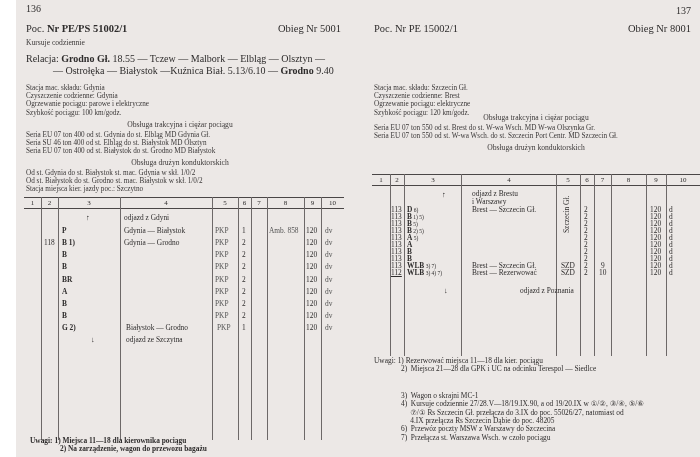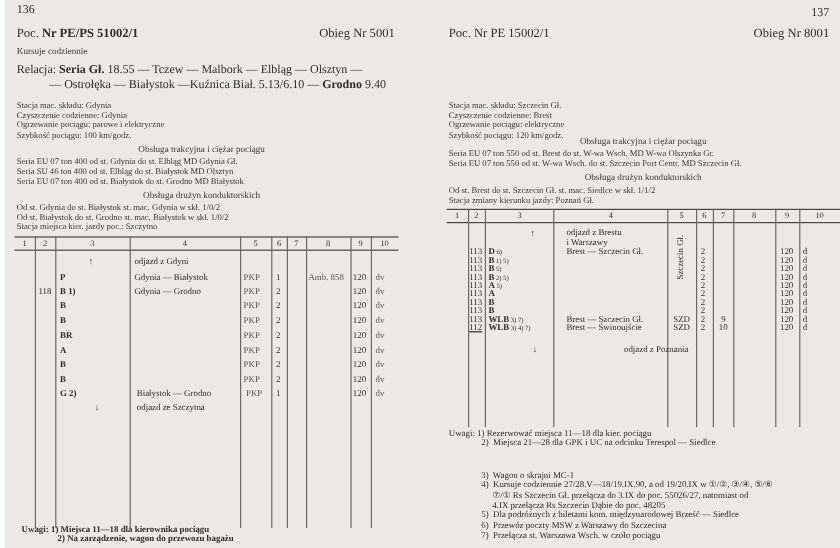--- a/index.html
+++ b/index.html
@@ -1,19 +1,19 @@
 <!DOCTYPE html>
 <html><head>
 <meta charset="utf-8">
 <style>
   html, body { margin:0; padding:0; }
   body { width:700px; height:457px; background:#ffffff; position:relative; overflow:hidden;
          font-family:"Liberation Serif","DejaVu Serif",serif; color:#2e2c2c; }
   .page { position:absolute; top:0; height:457px; background:#ece8e6; overflow:hidden; }
-  .left { left:4px; width:369px; }
+  .left { left:16px; width:369px; }
   .right { left:372px; width:328px; }
   .abs { position:absolute; white-space:nowrap; }
   .pn { font-size:10px; }
   .hdr { font-size:10.5px; }
   .hdr b { font-weight:bold; }
   .small { font-size:7.6px; color:#3b3838; }
   .rel { font-size:10px; line-height:12px; }
   .info { font-size:7.2px; line-height:8.2px; color:#3b3838; }
   .sect { font-size:7.6px; text-align:center; color:#3b3838; }
   .tbl-hdr { position:absolute; height:10px; border-top:1.2px solid #4a4646; border-bottom:1.2px solid #4a4646; }
@@ -30,21 +30,21 @@
 <div class="page left">
   <div class="abs pn" style="left:10px;top:3px;">136</div>
   <div class="abs hdr" style="left:10px;top:23px;">
     <span>Poc.</span>
     <b>Nr PE/PS 51002/1</b>
   </div>
   <div class="abs hdr" style="left:262px;top:23px;">Obieg Nr 5001</div>
   <div class="abs small" style="left:10px;top:38px;">Kursuje codziennie</div>
 
   <div class="abs rel" style="left:10px;top:53px;">
-    <div><span>Relacja:</span> <b>Seria Gł.</b><span> 18.55 — Tczew — Malbork — Elbląg — Olsztyn —</span></div>
+    <div><span>Relacja:</span> <b>Grodno Gł.</b><span> 18.55 — Tczew — Malbork — Elbląg — Olsztyn —</span></div>
     <div style="padding-left:27px;"><span>— Ostrołęka — Białystok —Kuźnica Biał. 5.13/6.10 — </span><b>Grodno</b><span> 9.40</span></div>
   </div>
 
   <div class="abs info" style="left:10px;top:84px;">
     <div>Stacja mac. składu: Gdynia</div>
     <div>Czyszczenie codzienne: Gdynia</div>
     <div>Ogrzewanie pociągu: parowe i elektryczne</div>
     <div>Szybkość pociągu: 100 km/godz.</div>
   </div>
 
@@ -184,24 +184,20 @@
     <div>Szybkość pociągu: 120 km/godz.</div>
   </div>
 
   <div class="abs sect" style="left:0;width:328px;top:113px;">Obsługa trakcyjna i ciężar pociągu</div>
   <div class="abs info" style="left:2px;top:124px;">
     <div>Seria EU 07 ton 550 od st. Brest do st. W-wa Wsch. MD W-wa Olszynka Gr.</div>
     <div>Seria EU 07 ton 550 od st. W-wa Wsch. do st. Szczecin Port Centr. MD Szczecin Gł.</div>
   </div>
 
   <div class="abs sect" style="left:0;width:328px;top:143px;">Obsługa drużyn konduktorskich</div>
-  <div class="abs info" style="left:2px;top:155px;">
-    <div>Od st. Brest do st. Szczecin Gł. st. mac. Siedlce w skł. 1/1/2</div>
-    <div>Stacja zmiany kierunku jazdy: Poznań Gł.</div>
-  </div>
 
   <div class="tbl-hdr" style="left:0;width:328px;top:174px;">
     <div class="col-h" style="left:0;width:18px;">1</div>
     <div class="col-h" style="left:18px;width:14px;">2</div>
     <div class="col-h" style="left:32px;width:58px;">3</div>
     <div class="col-h" style="left:90px;width:94px;">4</div>
     <div class="col-h" style="left:184px;width:24px;">5</div>
     <div class="col-h" style="left:208px;width:14px;">6</div>
     <div class="col-h" style="left:222px;width:17px;">7</div>
     <div class="col-h" style="left:239px;width:35px;">8</div>
@@ -287,35 +283,34 @@
     <div class="cell" style="left:100px;top:0;line-height:7px;">Brest — Szczecin Gł.</div>
     <div class="cell" style="left:189px;top:0;line-height:7px;">SZD</div>
     <div class="cell" style="left:212px;top:0;line-height:7px;">2</div>
     <div class="cell" style="left:229px;top:0;line-height:7px;">9</div>
     <div class="cell" style="left:278px;top:0;line-height:7px;">120</div>
     <div class="cell" style="left:297px;top:0;line-height:7px;">d</div>
   </div>
   <div style="position:absolute;left:0;top:269px;width:328px;">
     <div class="cell" style="left:19px;top:0;line-height:7px;text-decoration:underline;">112</div>
     <div class="cell" style="left:35px;top:0;line-height:7px;"><b>WLB</b><span style="font-size:5.5px"> 3) 4) 7)</span></div>
-    <div class="cell" style="left:100px;top:0;line-height:7px;">Brest — Świnoujście</div>
+    <div class="cell" style="left:100px;top:0;line-height:7px;">Brest — Rezerwować</div>
     <div class="cell" style="left:189px;top:0;line-height:7px;">SZD</div>
     <div class="cell" style="left:212px;top:0;line-height:7px;">2</div>
     <div class="cell" style="left:227px;top:0;line-height:7px;">10</div>
     <div class="cell" style="left:278px;top:0;line-height:7px;">120</div>
     <div class="cell" style="left:297px;top:0;line-height:7px;">d</div>
   </div>
 
   <div class="cell" style="left:88px;top:286px;margin-left:-16px;">↓</div>
   <div class="cell" style="left:124px;top:286px;padding-left:24px;">odjazd z Poznania</div>
 
   <div class="abs notes" style="left:2px;top:357px;">
     <div><span>Uwagi:</span> <span>1)  Rezerwować miejsca 11—18 dla kier. pociągu</span></div>
     <div style="padding-left:27px;white-space:pre;">2)  Miejsca 21—28 dla GPK i UC na odcinku Terespol — Siedlce</div>
     <div style="padding-left:27px;white-space:pre;margin-top:18px;">3)  Wagon o skrajni MC-1</div>
     <div style="padding-left:27px;white-space:pre;">4)  Kursuje codziennie 27/28.V—18/19.IX.90, a od 19/20.IX w ①/②, ③/④, ⑤/⑥</div>
     <div style="padding-left:27px;white-space:pre;">     ⑦/① Rs Szczecin Gł. przełącza do 3.IX do poc. 55026/27, natomiast od</div>
     <div style="padding-left:27px;white-space:pre;">     4.IX przełącza Rs Szczecin Dąbie do poc. 48205</div>
-    <div style="padding-left:27px;white-space:pre;">5)  Dla podróżnych z biletami kom. międzynarodowej Brześć — Siedlce</div>
     <div style="padding-left:27px;white-space:pre;">6)  Przewóz poczty MSW z Warszawy do Szczecina</div>
     <div style="padding-left:27px;white-space:pre;">7)  Przełącza st. Warszawa Wsch. w czoło pociągu</div>
   </div>
 </div>
 
 </body></html>

